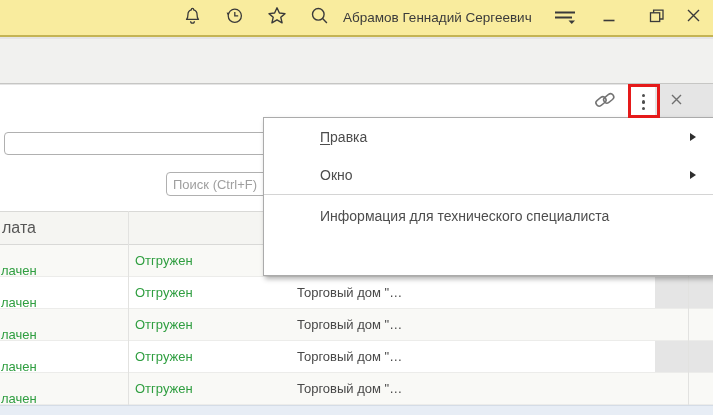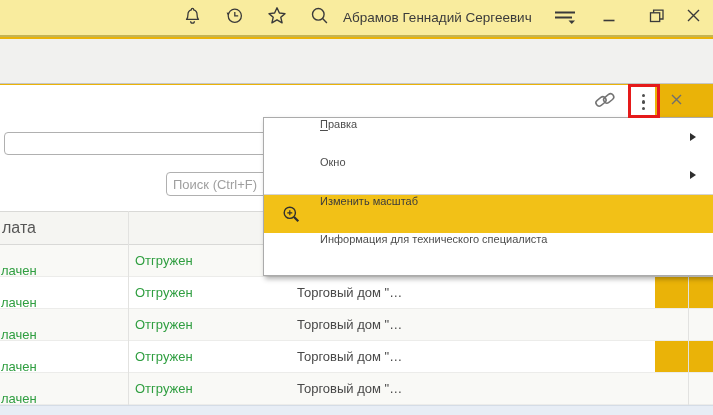--- a/index.html
+++ b/index.html
@@ -1,18 +1,18 @@
 <!DOCTYPE html>
 <html><head>
 <meta charset="utf-8">
 <style>
   * { margin:0; padding:0; box-sizing:border-box; }
   html,body { width:713px; height:415px; overflow:hidden; }
   body { font-family:"Liberation Sans","DejaVu Sans",sans-serif; }
-  .screen { position:relative; width:713px; height:415px; background:#eab308; overflow:hidden;padding-left:16px; }
+  .screen { position:relative; width:713px; height:415px; background:#e5e5e5; overflow:hidden;padding-left:16px; }
 
   
   .topbar { position:absolute; left:0; top:0; width:713px; height:37px;
             background:#f9ec9e; border-bottom:2px solid #c4b454; }
   .tb-btn { position:absolute; top:0; height:35px; display:flex; align-items:center; justify-content:center; cursor:default; }
   .tb-bell     { left:180px; width:25px; }
   .tb-history  { left:222px; width:25px; }
   .tb-star     { left:264px; width:26px; }
   .tb-search   { left:307px; width:25px; }
   .tb-user { position:absolute; left:343px; top:0; height:35px; display:flex; align-items:center;
@@ -66,22 +66,22 @@
   .vline { position:absolute; width:1px; background:#e2e2e0; z-index:0; }
   .vl-1 { left:128px; top:126px; height:194px; }
   .vl-2 { left:688px; top:160px; height:160px; }
   .bottom-strip { position:absolute; left:0; top:320px; width:713px; height:10px;
                   background:#e7edf5; border-top:1px solid #d4dce6; }
 
   
   .menu { position:absolute; left:263px; top:117px; width:451px; height:159px;
           background:#fff; border:1px solid #ababab;
           box-shadow:2px 3px 5px rgba(0,0,0,.3); z-index:20; }
-  .mitem { position:relative; display:flex; height:38px;
-           padding-left:56px; font-size:11px; color:#4d4d4d; cursor:default; }
+  .mitem { position:relative; display:flex; align-items:center; height:38px;
+           padding-left:56px; font-size:14px; color:#4d4d4d; cursor:default; }
   .mitem.last { height:41px; }
   .mitem.hl { background:#f2c117; color:#3c3c3c; }
   .msep { height:1px; background:#d4d4d4; }
   .hk { text-decoration:underline; text-underline-offset:2px; }
   .marrow { position:absolute; right:17px; top:50%; margin-top:-4.5px; width:0; height:0;
             border-left:6px solid #2e2e2e; border-top:4.5px solid transparent; border-bottom:4.5px solid transparent; }
   .micon { position:absolute; left:18px; top:50%; margin-top:-9.5px; width:19px; height:19px; }
 </style>
 </head>
 <body>
@@ -206,28 +206,20 @@
   <div class="menu">
     <div class="mitem">
       <span><span class="hk">П</span><span>равка</span></span>
       <span class="marrow"></span>
     </div>
     <div class="mitem">
       <span>Окно</span>
       <span class="marrow"></span>
     </div>
     <div class="msep"></div>
-    <div class="mitem hl">
-      <span class="micon"><svg width="19" height="19" viewBox="0 0 19 19" fill="none" stroke="#2f2f2f">
-            <circle cx="7.8" cy="7.8" r="5.6" stroke-width="1.4"></circle>
-            <path d="M7.8 5.3 v5 M5.3 7.8 h5" stroke-width="1.2"></path>
-            <path d="M12 12 l4.3 4.3" stroke-width="2.2"></path>
-          </svg></span>
-      <span>Изменить масштаб</span>
-    </div>
     <div class="mitem last">
       <span>Информация для технического специалиста</span>
     </div>
   </div>
 
   <div class="redbox"></div>
 
 </div>
 
 </body></html>

